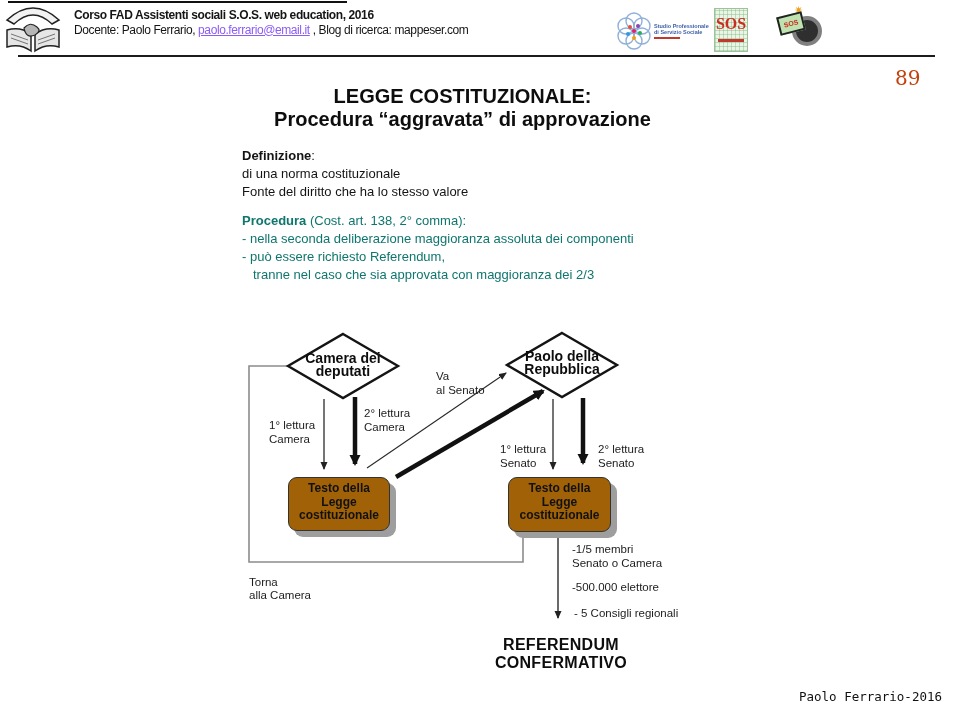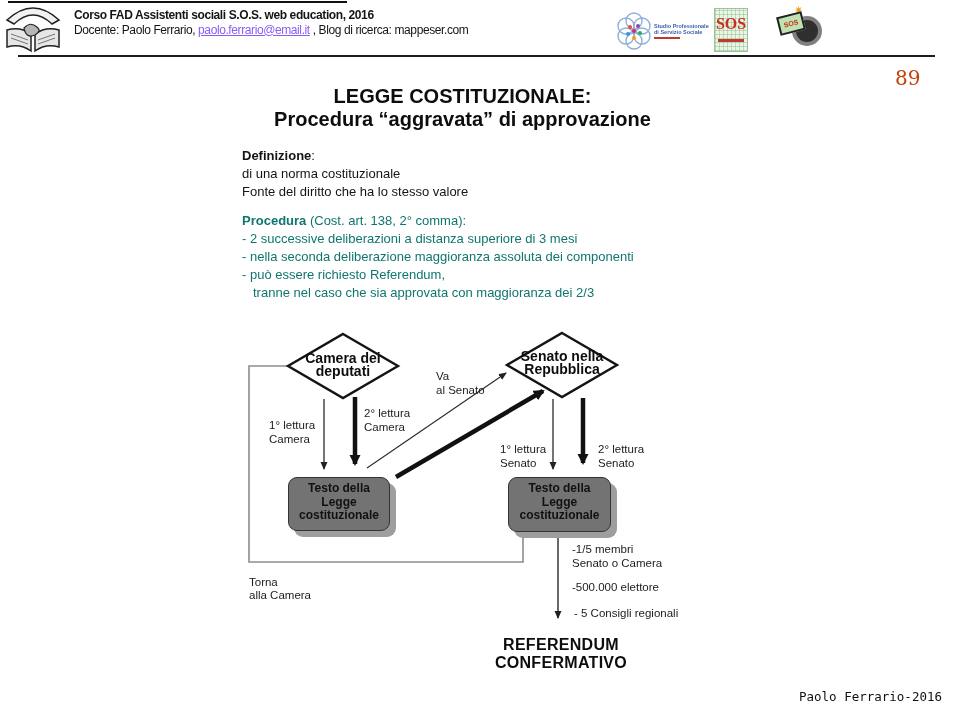--- a/index.html
+++ b/index.html
@@ -45,21 +45,21 @@
   .title{left:230px;top:85px;width:465px;text-align:center;font-weight:bold;
          font-size:20px;line-height:23px;color:#0d0d0d;}
   .def-block{left:242px;top:147px;font-size:13px;line-height:18px;color:#141414;}
   .proc-block{left:242px;top:212px;font-size:13px;line-height:18px;color:#0f766e;}
   .proc-block .indent{padding-left:11px;}
 
   
   svg.flow{left:0;top:0;z-index:1;}
   .overlay{z-index:2;}
   .dlabel{text-align:center;font-weight:bold;font-size:14px;line-height:13px;color:#0d0d0d;}
-  .tbox{width:100px;height:48px;border:1.6px solid #333;border-radius:9px;background:#737373;
+  .tbox{width:100px;height:48px;border:1.6px solid #333;border-radius:9px;background:#a16207;
         box-shadow:6px 6px 0 #9e9e9e;text-align:center;font-weight:bold;font-size:12px;
         line-height:13.5px;padding-top:4px;box-sizing:content-box;}
   .alabel{font-size:11.5px;line-height:14px;color:#1c1c1c;}
   .alabel.center{}
   .ref-title{left:485px;top:636px;width:152px;text-align:center;font-weight:bold;
              font-size:16px;line-height:17.5px;letter-spacing:0.3px;color:#0d0d0d;}
   .footer{left:799px;top:689px;font-family:"DejaVu Sans Mono",monospace;font-size:12.5px;color:#111;}
 </style>
 </head>
 <body>
@@ -128,21 +128,20 @@
   </div>
 
   <div class="abs def-block">
     <div><span style="font-weight:bold">Definizione</span><span>:</span></div>
     <div>di una norma costituzionale</div>
     <div>Fonte del diritto che ha lo stesso valore</div>
   </div>
 
   <div class="abs proc-block">
     <div><span style="font-weight:bold">Procedura</span><span> (Cost. art. 138, 2° comma):</span></div>
-    <div>- 2 successive deliberazioni a distanza superiore di 3 mesi</div>
     <div>- nella seconda deliberazione maggioranza assoluta dei componenti</div>
     <div>- può essere richiesto Referendum,</div>
     <div class="indent">tranne nel caso che sia approvata con maggioranza dei 2/3</div>
   </div>
 
   <svg class="abs flow" width="960" height="720" viewBox="0 0 960 720">
     <defs>
       <marker id="ah-thin" markerUnits="userSpaceOnUse" markerWidth="10" markerHeight="10" refX="7" refY="3.5" orient="auto">
           <path d="M0,0 L8,3.5 L0,7 Z" fill="#222"></path>
         </marker>
@@ -167,21 +166,21 @@
 
     <polygon points="343,334 398,366 343,398 288,366" fill="#ffffff" stroke="#141414" stroke-width="2.4"></polygon>
     <polygon points="562,333 617,365 562,397 507,365" fill="#ffffff" stroke="#141414" stroke-width="2.4"></polygon>
   </svg>
 
   <div class="abs overlay dlabel" style="left:288px;top:352px;width:110px;">
     <div>Camera dei</div>
     <div>deputati</div>
   </div>
   <div class="abs overlay dlabel" style="left:507px;top:350px;width:110px;">
-    <div>Senato nella</div>
+    <div>Paolo della</div>
     <div>Repubblica</div>
   </div>
 
   <div class="abs overlay alabel" style="left:269px;top:418px;">
     <div>1° lettura</div>
     <div>Camera</div>
   </div>
   <div class="abs overlay alabel" style="left:364px;top:406px;">
     <div>2° lettura</div>
     <div>Camera</div>

